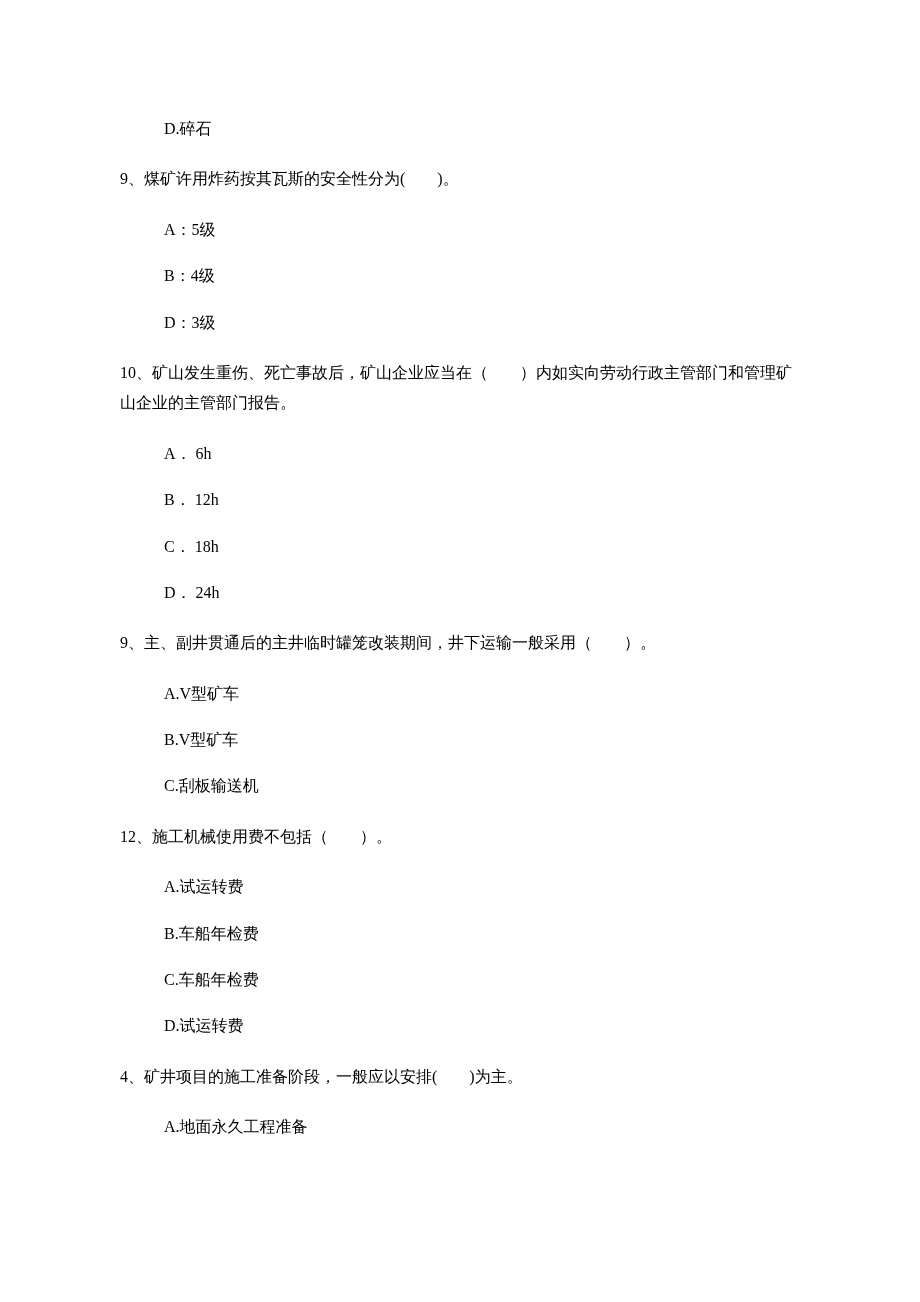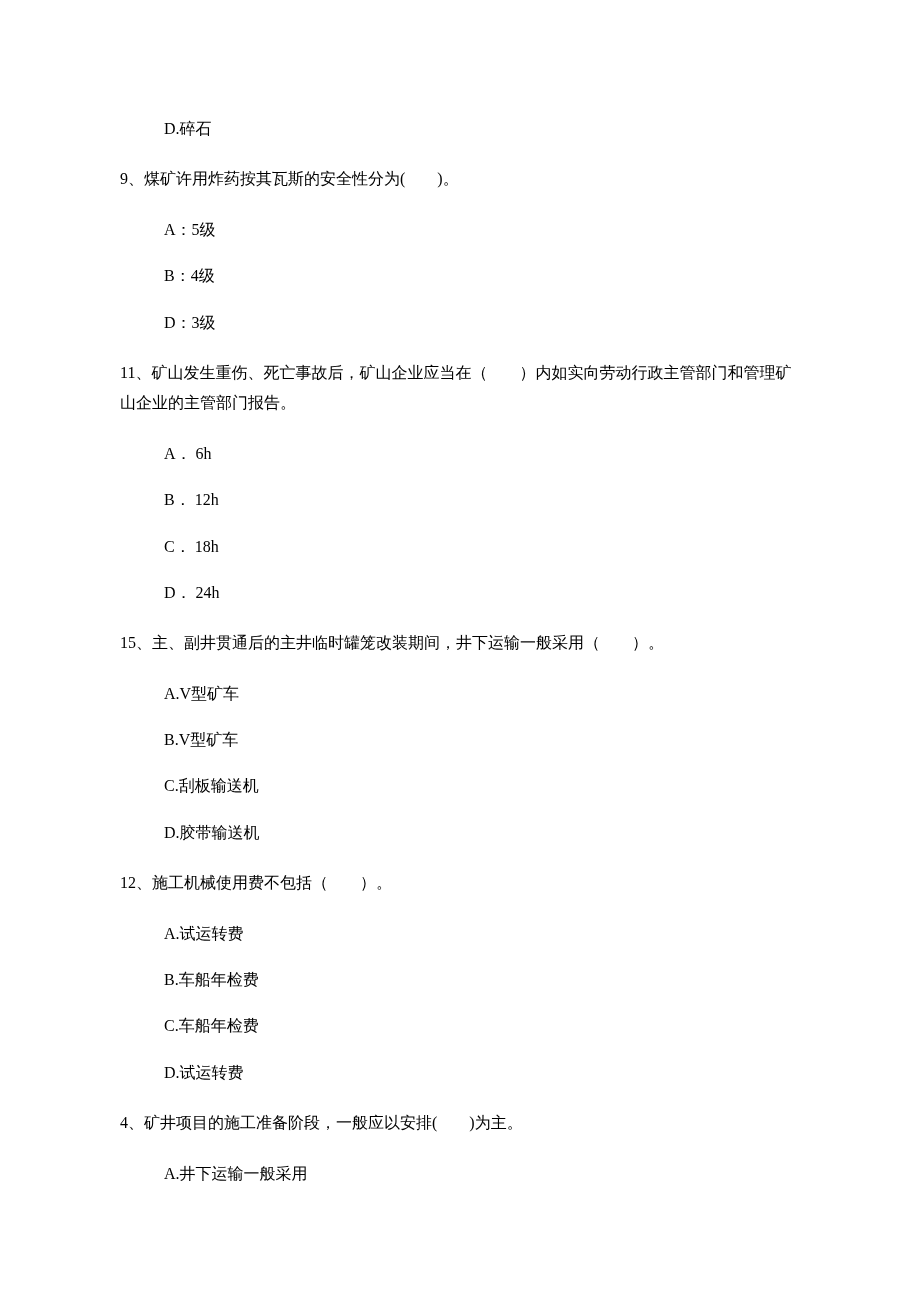--- a/index.html
+++ b/index.html
@@ -30,34 +30,33 @@
 
 <div class="page">
 
   <div class="option">D.碎石</div>
 
   <div class="question">9、煤矿许用炸药按其瓦斯的安全性分为(　　)。</div>
   <div class="option">A：5级</div>
   <div class="option">B：4级</div>
   <div class="option">D：3级</div>
 
-  <div class="question">11、矿山发生重伤、死亡事故后，矿山企业应当在（　　）内如实向劳动行政主管部门和管理矿山企业的主管部门报告。</div>
+  <div class="question">10、矿山发生重伤、死亡事故后，矿山企业应当在（　　）内如实向劳动行政主管部门和管理矿山企业的主管部门报告。</div>
   <div class="option">A． 6h</div>
   <div class="option">B． 12h</div>
   <div class="option">C． 18h</div>
   <div class="option">D． 24h</div>
 
-  <div class="question">15、主、副井贯通后的主井临时罐笼改装期间，井下运输一般采用（　　）。</div>
+  <div class="question">9、主、副井贯通后的主井临时罐笼改装期间，井下运输一般采用（　　）。</div>
   <div class="option">A.V型矿车</div>
   <div class="option">B.V型矿车</div>
   <div class="option">C.刮板输送机</div>
-  <div class="option">D.胶带输送机</div>
 
   <div class="question">12、施工机械使用费不包括（　　）。</div>
   <div class="option">A.试运转费</div>
   <div class="option">B.车船年检费</div>
   <div class="option">C.车船年检费</div>
   <div class="option">D.试运转费</div>
 
   <div class="question">4、矿井项目的施工准备阶段，一般应以安排(　　)为主。</div>
-  <div class="option">A.井下运输一般采用</div>
+  <div class="option">A.地面永久工程准备</div>
 
 </div>
 
 </body></html>

